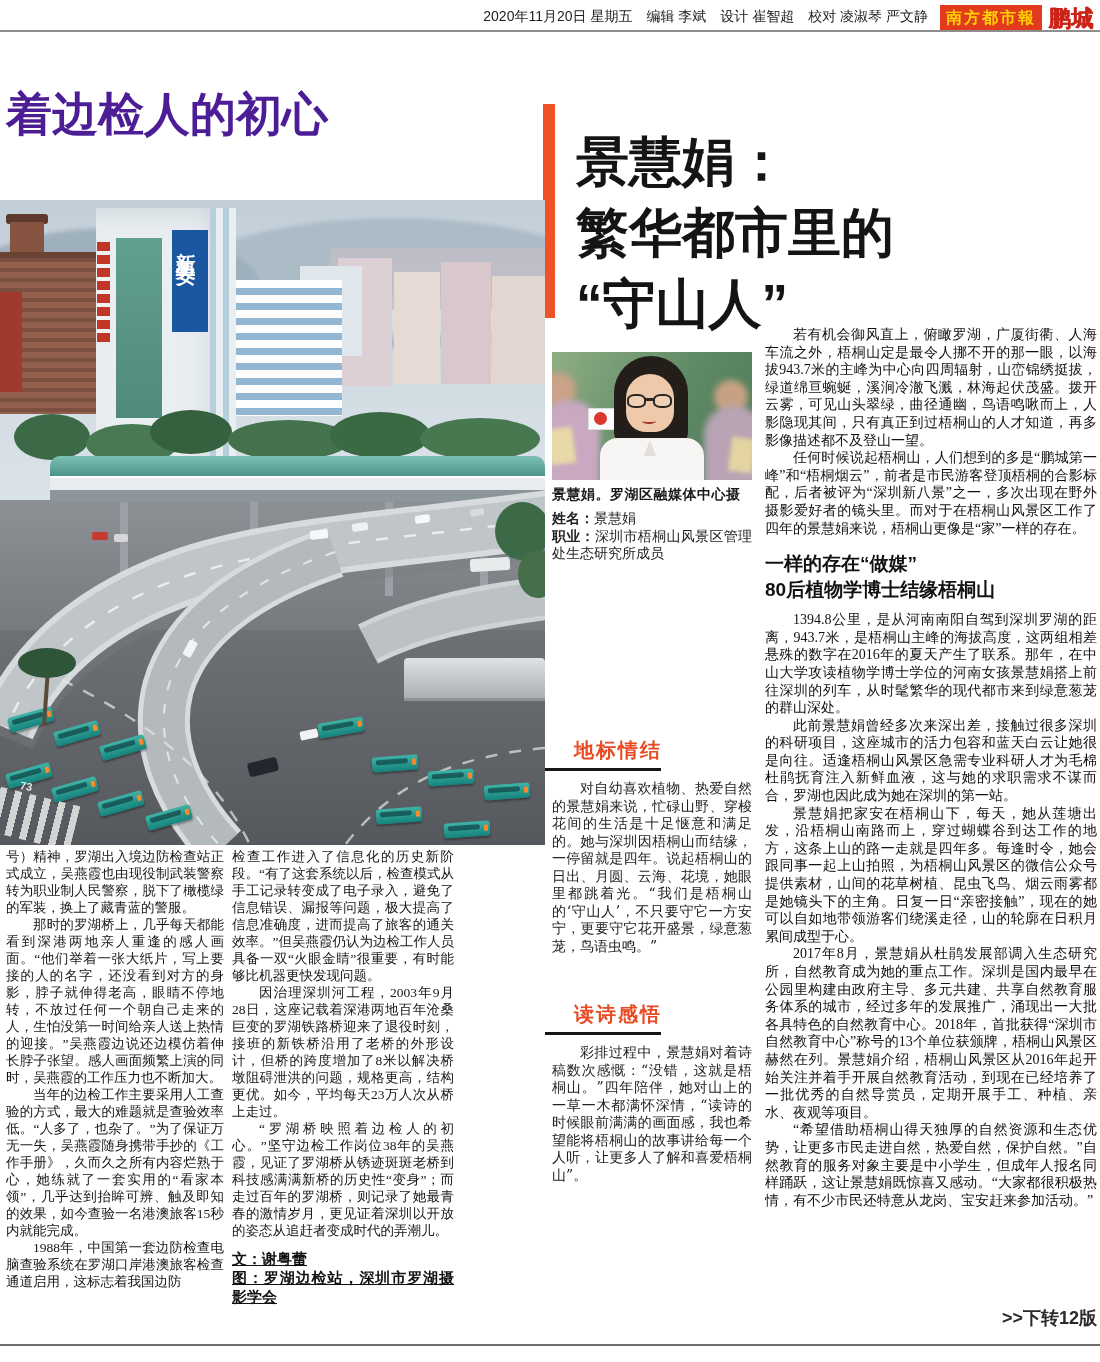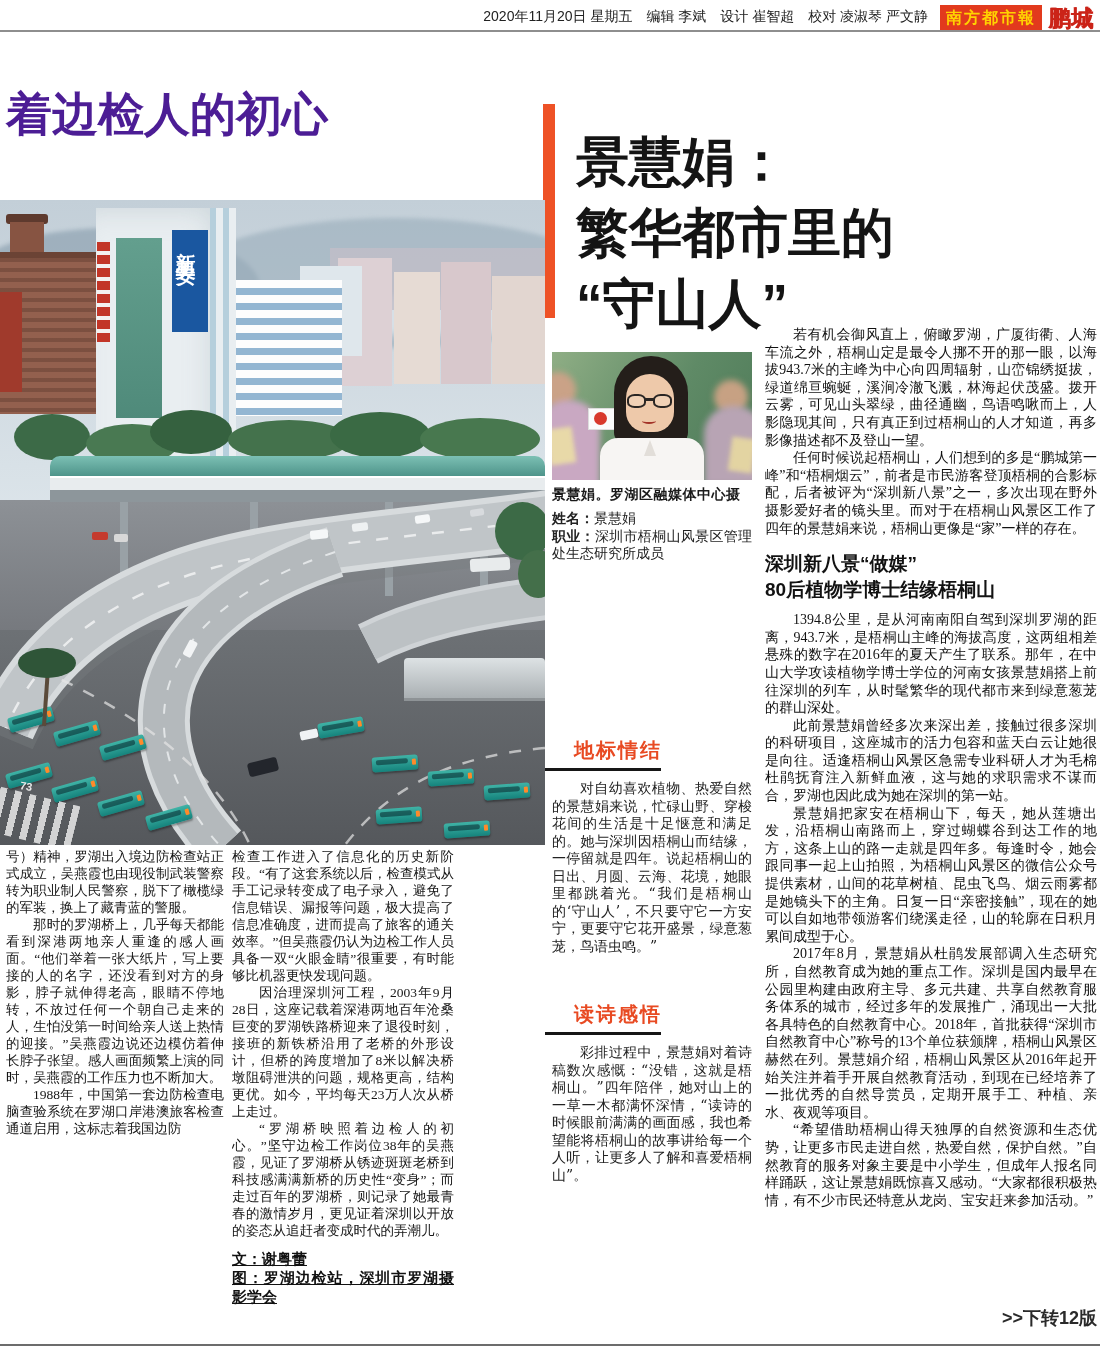--- a/index.html
+++ b/index.html
@@ -180,20 +180,21 @@
 
     <div class="abs tr" style="left:495px;top:302px;width:55px;height:58px;background:#3c6a46"></div>
     <div class="abs tr" style="left:518px;top:350px;width:40px;height:48px;background:#446f4a"></div>
     <div class="abs" style="left:44px;top:468px;width:4px;height:58px;background:#5a4a3a;transform:rotate(4deg)"></div>
     <div class="abs tr" style="left:18px;top:448px;width:58px;height:30px;background:#2f5538"></div>
   </div>
 
   <div class="lcol song" id="lcol1">
     <p>号）精神，罗湖出入境边防检查站正式成立，吴燕霞也由现役制武装警察转为职业制人民警察，脱下了橄榄绿的军装，换上了藏青蓝的警服。</p>
     <p class="ind">那时的罗湖桥上，几乎每天都能看到深港两地亲人重逢的感人画面。“他们举着一张大纸片，写上要接的人的名字，还没看到对方的身影，脖子就伸得老高，眼睛不停地转，不放过任何一个朝自己走来的人，生怕没第一时间给亲人送上热情的迎接。”吴燕霞边说还边模仿着伸长脖子张望。感人画面频繁上演的同时，吴燕霞的工作压力也不断加大。</p>
+    <p class="ind">当年的边检工作主要采用人工查验的方式，最大的难题就是查验效率低。“人多了，也杂了。”为了保证万无一失，吴燕霞随身携带手抄的《工作手册》，久而久之所有内容烂熟于心，她练就了一套实用的“看家本领”，几乎达到抬眸可辨、触及即知的效果，如今查验一名港澳旅客15秒内就能完成。</p>
     <p class="ind">1988年，中国第一套边防检查电脑查验系统在罗湖口岸港澳旅客检查通道启用，这标志着我国边防</p>
   </div>
   <div class="lcol song" id="lcol2">
     <p>检查工作进入了信息化的历史新阶段。“有了这套系统以后，检查模式从手工记录转变成了电子录入，避免了信息错误、漏报等问题，极大提高了信息准确度，进而提高了旅客的通关效率。”但吴燕霞仍认为边检工作人员具备一双“火眼金睛”很重要，有时能够比机器更快发现问题。</p>
     <p class="ind">因治理深圳河工程，2003年9月28日，这座记载着深港两地百年沧桑巨变的罗湖铁路桥迎来了退役时刻，接班的新铁桥沿用了老桥的外形设计，但桥的跨度增加了8米以解决桥墩阻碍泄洪的问题，规格更高，结构更优。如今，平均每天23万人次从桥上走过。</p>
     <p class="ind">“罗湖桥映照着边检人的初心。”坚守边检工作岗位38年的吴燕霞，见证了罗湖桥从锈迹斑斑老桥到科技感满满新桥的历史性“变身”；而走过百年的罗湖桥，则记录了她最青春的激情岁月，更见证着深圳以开放的姿态从追赶者变成时代的弄潮儿。</p>
     <div class="credits">
       <div>文：谢粤蕾</div>
       <div>图：罗湖边检站，深圳市罗湖摄影学会</div>
     </div>
@@ -240,21 +241,21 @@
     <div class="rl"></div>
   </div>
   <div class="midtxt" style="top:1044px">
     <p class="ind">彩排过程中，景慧娟对着诗稿数次感慨：“没错，这就是梧桐山。”四年陪伴，她对山上的一草一木都满怀深情，“读诗的时候眼前满满的画面感，我也希望能将梧桐山的故事讲给每一个人听，让更多人了解和喜爱梧桐山”。</p>
   </div>
 
   <div class="abs song" id="main">
     <p class="ind">若有机会御风直上，俯瞰罗湖，广厦街衢、人海车流之外，梧桐山定是最令人挪不开的那一眼，以海拔943.7米的主峰为中心向四周辐射，山峦锦绣挺拔，绿道绵亘蜿蜒，溪涧冷澈飞溅，林海起伏茂盛。拨开云雾，可见山头翠绿，曲径通幽，鸟语鸣啾而上，人影隐现其间，只有真正到过梧桐山的人才知道，再多影像描述都不及登山一望。</p>
     <p class="ind">任何时候说起梧桐山，人们想到的多是“鹏城第一峰”和“梧桐烟云”，前者是市民游客登顶梧桐的合影标配，后者被评为“深圳新八景”之一，多次出现在野外摄影爱好者的镜头里。而对于在梧桐山风景区工作了四年的景慧娟来说，梧桐山更像是“家”一样的存在。</p>
     <div class="sub">
-      <div>深圳新八景“做媒”</div>
+      <div>一样的存在“做媒”</div>
       <div>80后植物学博士结缘梧桐山</div>
     </div>
     <p class="ind">1394.8公里，是从河南南阳自驾到深圳罗湖的距离，943.7米，是梧桐山主峰的海拔高度，这两组相差悬殊的数字在2016年的夏天产生了联系。那年，在中山大学攻读植物学博士学位的河南女孩景慧娟搭上前往深圳的列车，从时髦繁华的现代都市来到绿意葱茏的群山深处。</p>
     <p class="ind">此前景慧娟曾经多次来深出差，接触过很多深圳的科研项目，这座城市的活力包容和蓝天白云让她很是向往。适逢梧桐山风景区急需专业科研人才为毛棉杜鹃抚育注入新鲜血液，这与她的求职需求不谋而合，罗湖也因此成为她在深圳的第一站。</p>
     <p class="ind">景慧娟把家安在梧桐山下，每天，她从莲塘出发，沿梧桐山南路而上，穿过蝴蝶谷到达工作的地方，这条上山的路一走就是四年多。每逢时令，她会跟同事一起上山拍照，为梧桐山风景区的微信公众号提供素材，山间的花草树植、昆虫飞鸟、烟云雨雾都是她镜头下的主角。日复一日“亲密接触”，现在的她可以自如地带领游客们绕溪走径，山的轮廓在日积月累间成型于心。</p>
     <p class="ind">2017年8月，景慧娟从杜鹃发展部调入生态研究所，自然教育成为她的重点工作。深圳是国内最早在公园里构建由政府主导、多元共建、共享自然教育服务体系的城市，经过多年的发展推广，涌现出一大批各具特色的自然教育中心。2018年，首批获得“深圳市自然教育中心”称号的13个单位获颁牌，梧桐山风景区赫然在列。景慧娟介绍，梧桐山风景区从2016年起开始关注并着手开展自然教育活动，到现在已经培养了一批优秀的自然导赏员，定期开展手工、种植、亲水、夜观等项目。</p>
     <p class="ind">“希望借助梧桐山得天独厚的自然资源和生态优势，让更多市民走进自然，热爱自然，保护自然。”自然教育的服务对象主要是中小学生，但成年人报名同样踊跃，这让景慧娟既惊喜又感动。“大家都很积极热情，有不少市民还特意从龙岗、宝安赶来参加活动。”</p>
   </div>
   <div class="abs" id="jump">&gt;&gt;下转12版</div>
 

